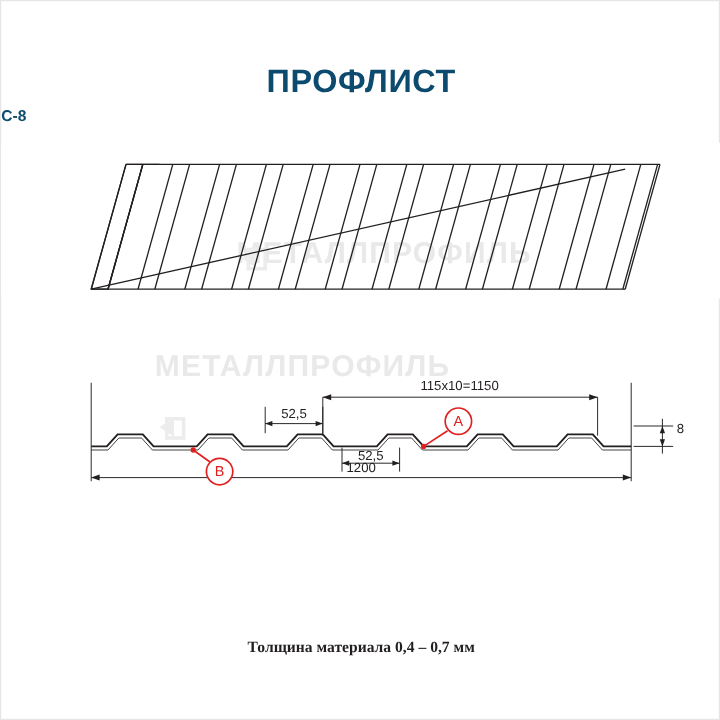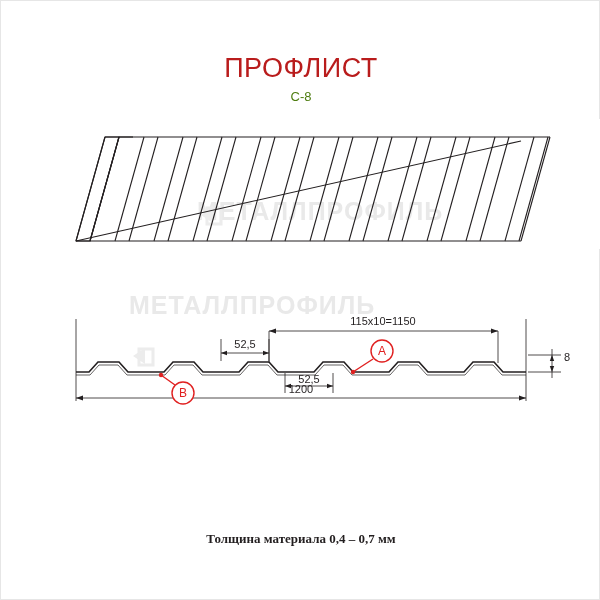--- a/index.html
+++ b/index.html
@@ -21,33 +21,33 @@
     box-sizing: border-box;
     border: 1px solid #e6e6e6;
   }
   .title {
     position: absolute;
     top: 52px;
     left: 0;
     width: 600px;
     text-align: center;
     font-size: 27px;
-    font-weight: normal;
+    font-weight: bold;
     letter-spacing: 0.5px;
-    color: #b91c1c;
+    color: #0c4a6e;
   }
   .subtitle {
     position: absolute;
     top: 88px;
     left: 0;
     width: 600px;
-    text-align: center;
+    text-align: left;
     font-size: 13px;
-    font-weight: normal;
-    color: #4d7c0f;
+    font-weight: bold;
+    color: #0c4a6e;
   }
   .footnote {
     position: absolute;
     top: 530px;
     left: 0;
     width: 600px;
     text-align: center;
     font-size: 13px;
     font-weight: bold;
     color: #231f20;

